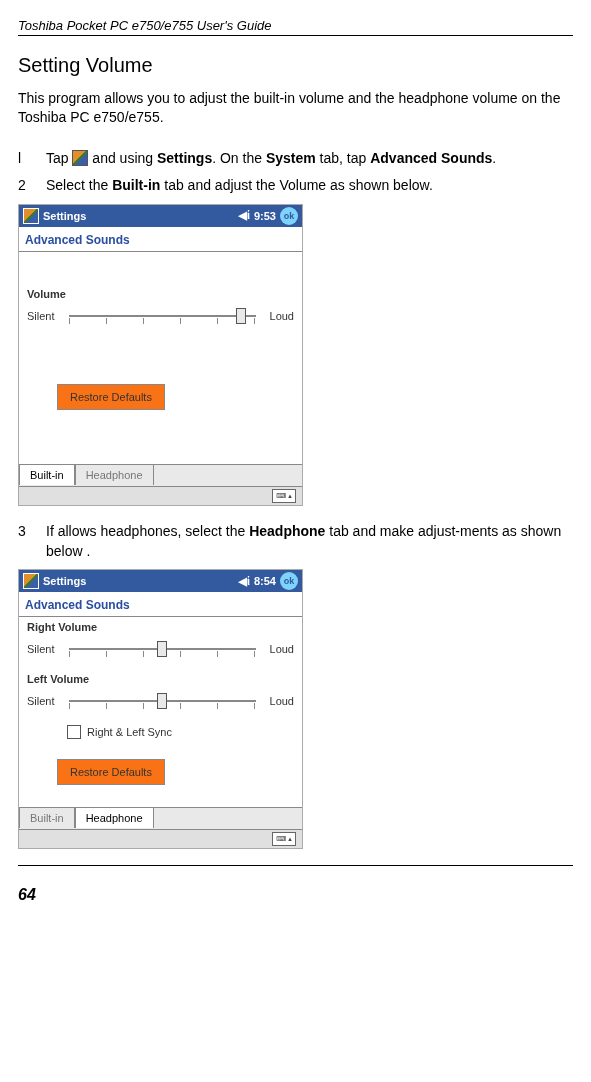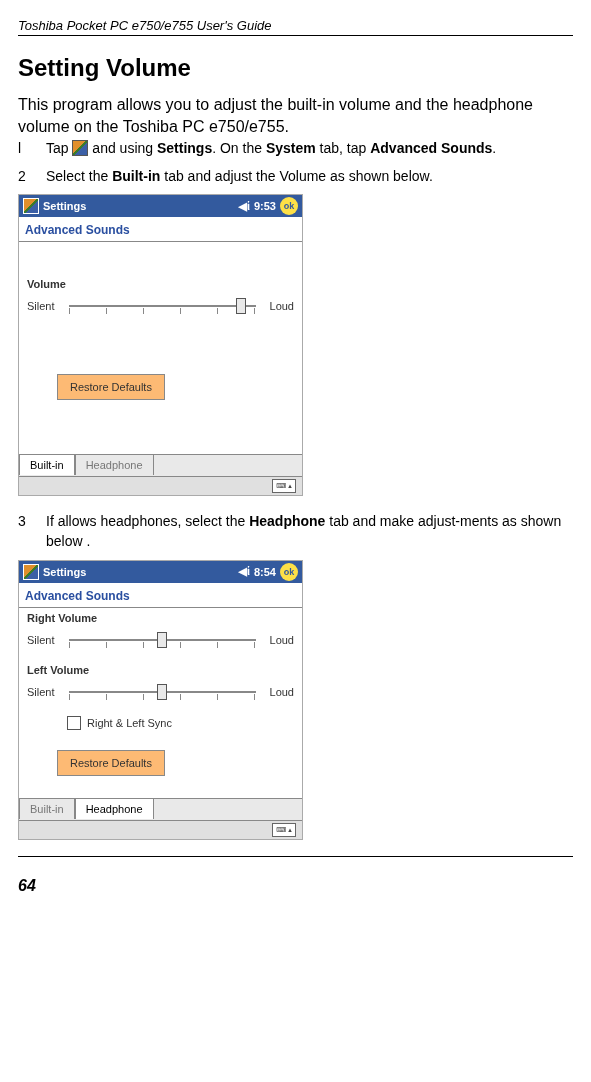--- a/index.html
+++ b/index.html
@@ -19,28 +19,28 @@
     font-style: italic;
     font-size: 13px;
     margin-bottom: 2px;
   }
   .hr-top {
     border: none;
     border-top: 1px solid #000;
     margin: 0 0 18px 0;
   }
   h1 {
-    font-size: 24px;
-    font-weight: bold;
+    font-size: 20px;
+    font-weight: normal;
     margin: 0 0 12px 0;
   }
   .para {
-    font-size: 16px;
+    font-size: 14px;
     line-height: 1.35;
-    margin: 0 0 2px 0;
+    margin: 0 0 22px 0;
   }
   .step {
     display: flex;
     font-size: 14px;
     line-height: 1.4;
     margin: 0 0 8px 0;
   }
   .step .num {
     width: 28px;
     flex: 0 0 28px;
@@ -83,21 +83,21 @@
     background: linear-gradient(135deg,#e08f2b 0 45%, #3b7b2a 45% 55%, #3b5fa6 55% 100%);
     border: 1px solid #fff;
     margin-right: 4px;
   }
   .titlebar .spacer { flex: 1; }
   .titlebar .status { margin-right: 4px; }
   .titlebar .ok {
     display: inline-block;
     width: 18px; height: 18px;
     border-radius: 50%;
-    background: #fde047;
+    background: #7dd3fc;
     color: #335a9e;
     font-size: 9px;
     line-height: 18px;
     text-align: center;
     font-weight: bold;
   }
   .section-title {
     color: #2a4fa0;
     font-weight: bold;
     padding: 6px 6px 4px 6px;
@@ -145,21 +145,21 @@
     height: 16px;
     background: #e9e9e9;
     border: 1px solid #555;
     transform: translateX(-50%);
     box-sizing: border-box;
   }
   .btn-restore {
     display: inline-block;
     padding: 6px 12px;
     border: 1px solid #888;
-    background: #fdba74;
+    background: #f97316;
     font-size: 11px;
     margin: 16px 0 0 30px;
   }
   .tab-bar {
     display: flex;
     align-items: flex-end;
     border-top: 1px solid #888;
     background: #e9e9e9;
     font-size: 11px;
   }

